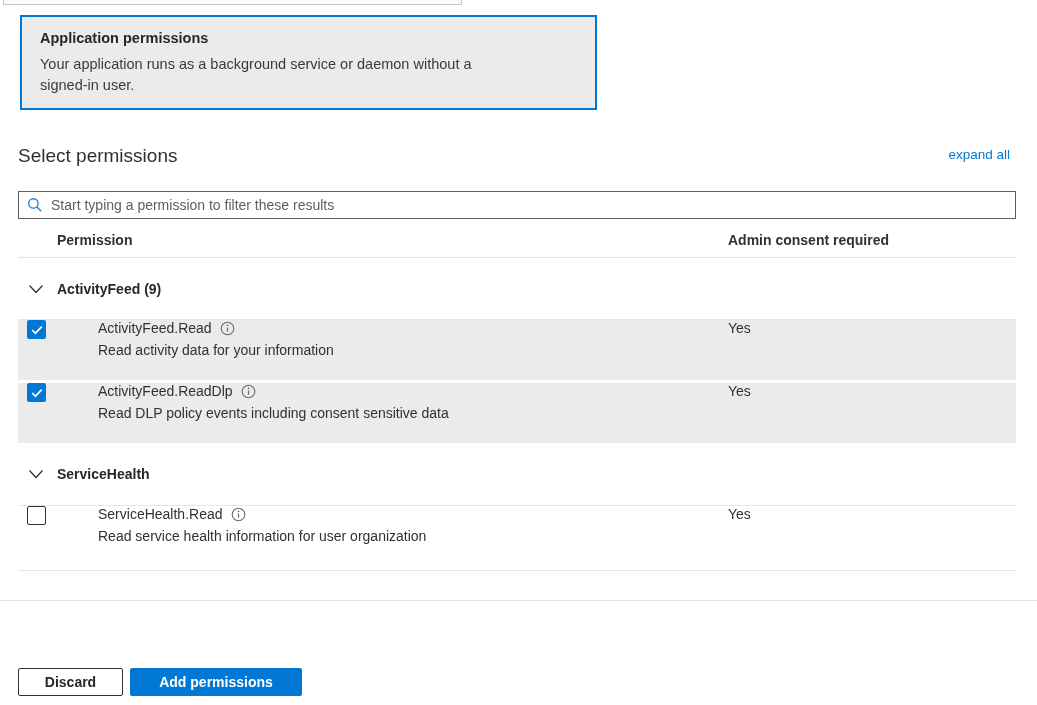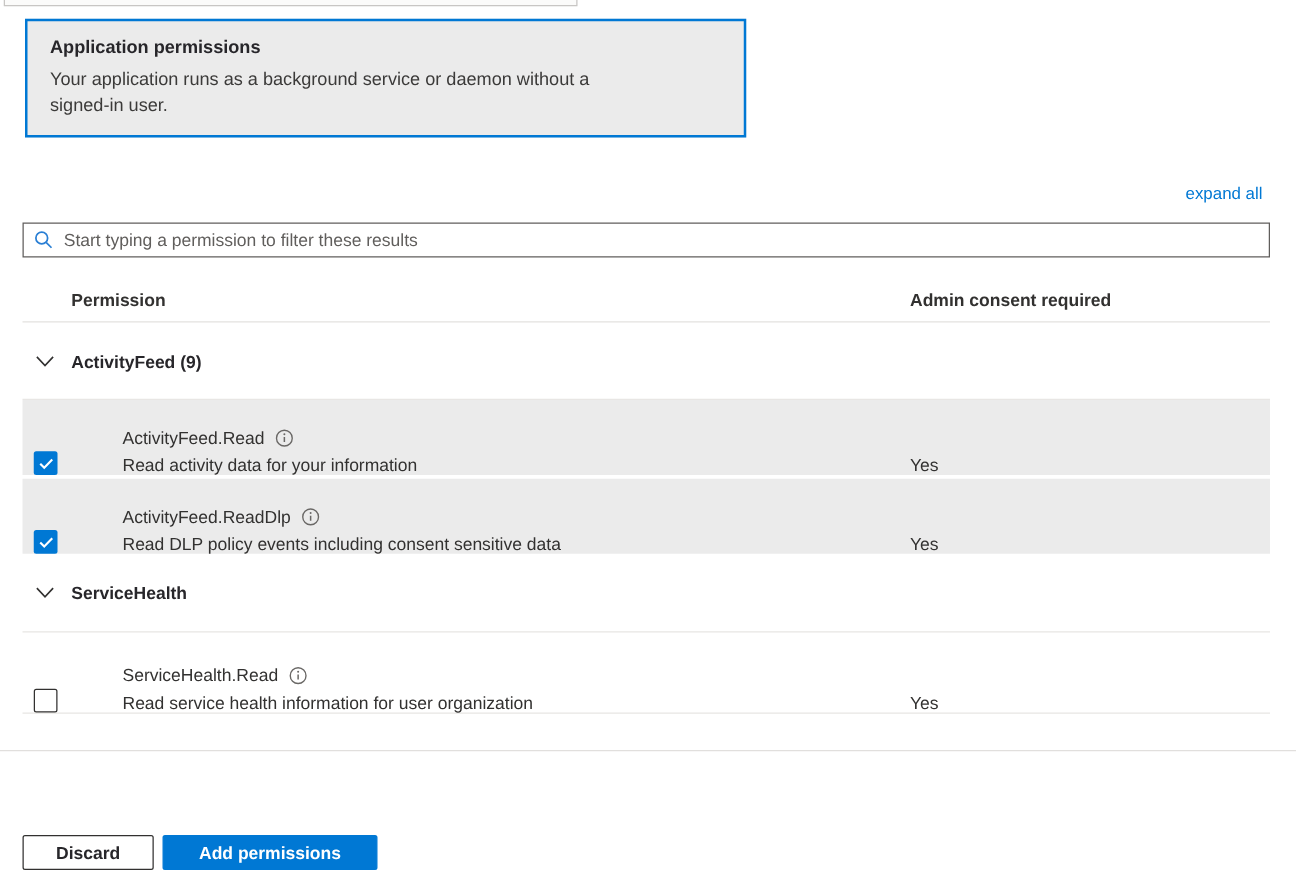--- a/index.html
+++ b/index.html
@@ -16,39 +16,39 @@
               background:#ebebeb; border:2px solid #0078d4; padding:13px 18px; }
   .app-card .card-title { font-size:14.5px; font-weight:700; color:#27262a; margin-bottom:8px; }
   .app-card .card-desc  { font-size:14.5px; color:#3b3a39; line-height:1.45; max-width:480px; }
 
   
   .select-heading { position:absolute; left:18px; top:145px; font-size:19px; font-weight:400; color:#323130; }
   .expand-all { position:absolute; top:147px; right:27px; font-size:13.5px; color:#0078d4;
                 text-decoration:none; cursor:pointer; }
 
   
-  .search-box { position:absolute; left:18px; top:178px; width:998px; height:28px;
+  .search-box { position:absolute; left:18px; top:191px; width:998px; height:28px;
                 border:1px solid #605e5c; background:#fff; display:flex; align-items:center;
                 padding:0 8px; gap:8px; }
   .search-box input { flex:1; border:none; outline:none; font-size:14px; color:#323130;
                       font-family:"Liberation Sans", sans-serif; background:transparent; }
   .search-box input::placeholder { color:#605e5c; opacity:1; }
 
   
   .perm-table { position:absolute; left:18px; top:230px; width:998px; }
   .thead { position:relative; height:28px; border-bottom:1px solid #e4e2e0; }
   .th-permission { position:absolute; left:39px; top:2px; font-size:14px; font-weight:700; }
   .th-consent    { position:absolute; left:710px; top:2px; font-size:14px; font-weight:700; }
 
   .group-row { position:relative; display:flex; align-items:center; height:62px;
                border-bottom:1px solid #e8e6e4; cursor:pointer; }
   .group-row .chev { margin-left:10px; display:flex; }
   .group-row .group-label { margin-left:13px; font-size:14px; font-weight:700; color:#27262a; }
 
-  .perm-row { position:relative; display:flex; align-items:flex-end; height:60px; }
+  .perm-row { position:relative; display:flex; align-items:flex-start; height:60px; }
   .perm-row.selected { background:#ebebeb; }
   .perm-row.gap-after { margin-bottom:3px; }
   .perm-row.bordered { height:65px; border-bottom:1px solid #e8e6e4; }
   .perm-row .textblock { margin-left:52px; }
   .perm-row .title-line { display:flex; align-items:center; gap:8px; }
   .perm-row .perm-name { font-size:14px; color:#323130; }
   .perm-row .perm-desc { font-size:14px; color:#323130; margin-top:6px; }
   .perm-row .consent { position:absolute; left:710px; font-size:14px; color:#323130; }
 
   .checkbox { width:19px; height:19px; margin-left:9px; border-radius:2px; flex:0 0 19px;
@@ -74,20 +74,21 @@
 
 <div id="stage">
 
   <div class="partial-card"></div>
 
   <div class="app-card">
     <div class="card-title">Application permissions</div>
     <div class="card-desc">Your application runs as a background service or daemon without a signed-in user.</div>
   </div>
 
+  <div class="select-heading">Select permissions</div>
   <a class="expand-all">expand all</a>
 
   <div class="search-box">
     <span class="info-icon">
       <svg width="16" height="16" viewBox="0 0 16 16">
           <circle cx="6.4" cy="6.4" r="4.7" fill="none" stroke="#2a7fd4" stroke-width="1.4"></circle>
           <line x1="9.9" y1="9.9" x2="14.2" y2="14.2" stroke="#2a7fd4" stroke-width="1.4"></line>
         </svg>
     </span>
     <input type="text" placeholder="Start typing a permission to filter these results" style="">

